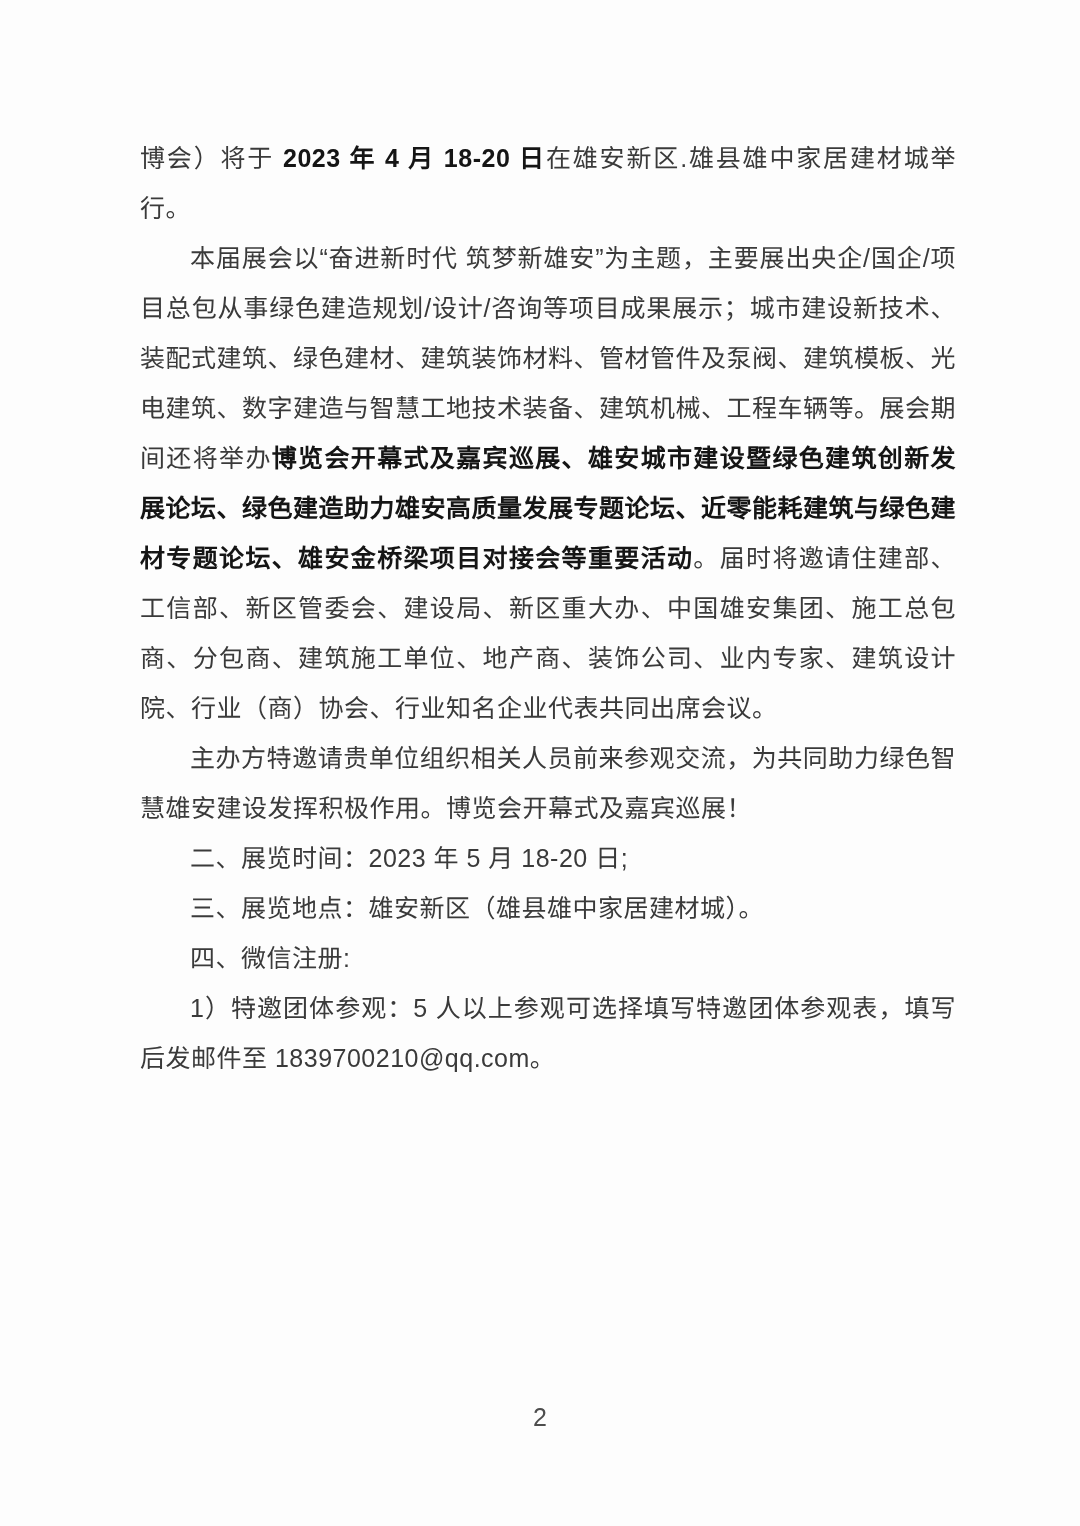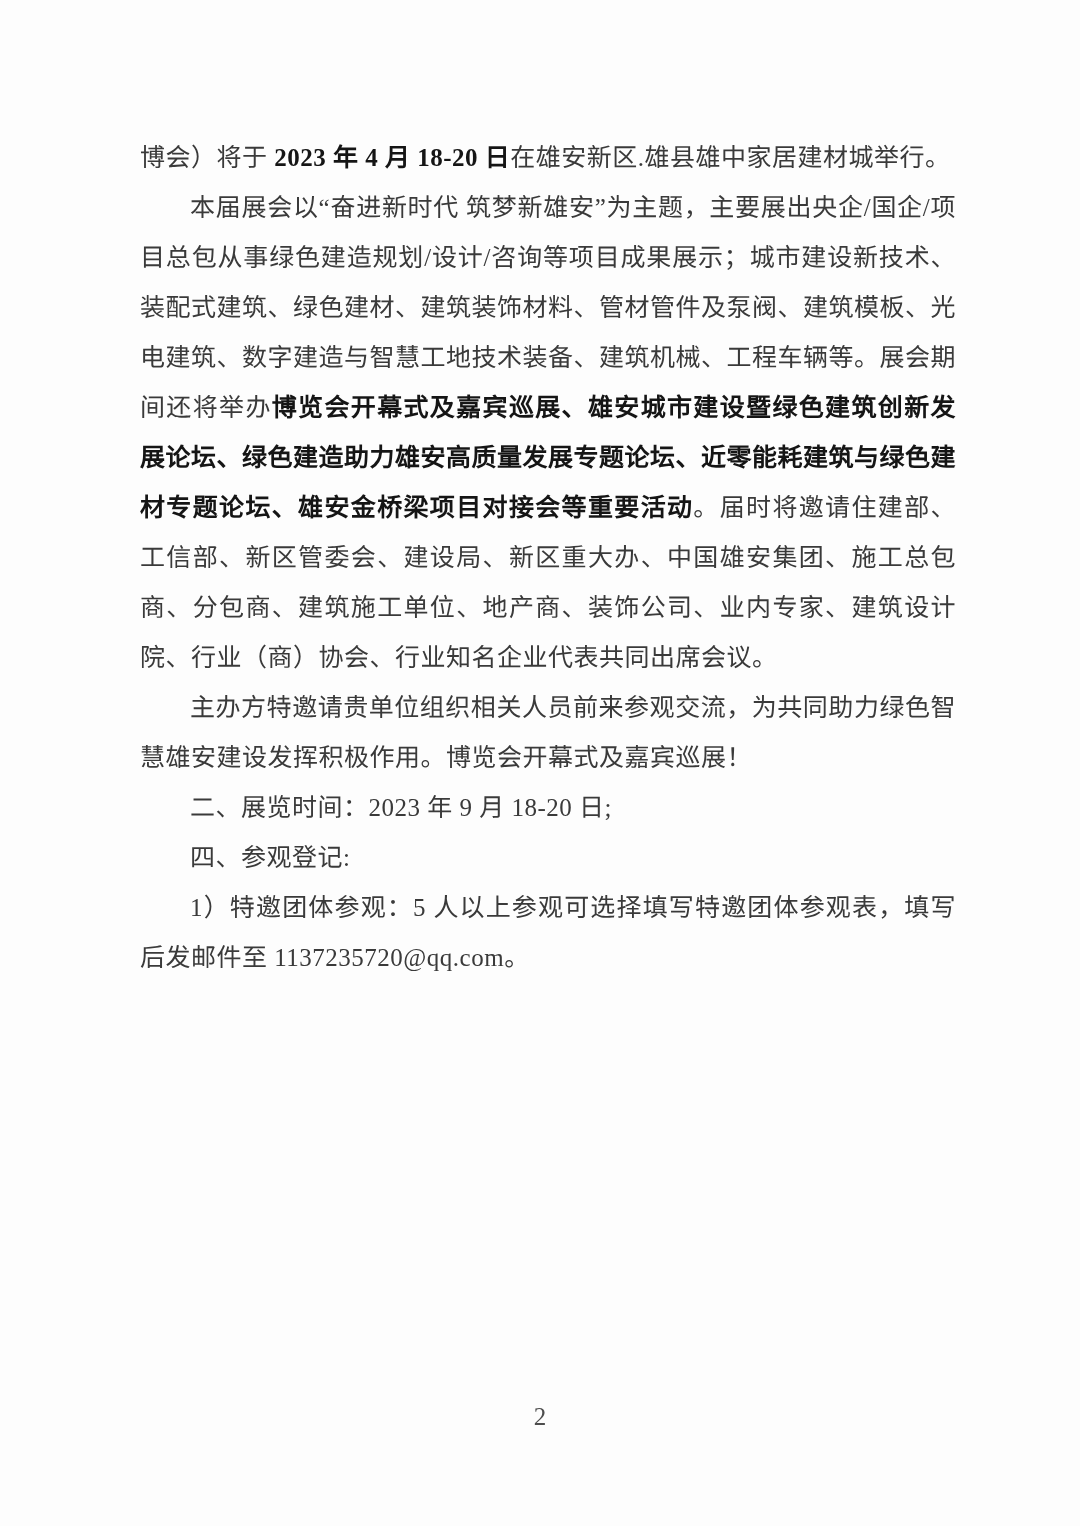--- a/index.html
+++ b/index.html
@@ -5,21 +5,21 @@
   html, body {
     margin: 0;
     padding: 0;
     background: #ffffff;
   }
   .page {
     position: relative;
     width: 1080px;
     height: 1526px;
     background: var(--page-bg, #fdfdfd);
-    font-family: Liberation Serif, serif;
+    font-family: Liberation Sans, sans-serif;
     overflow: hidden;
   }
   .content {
     position: absolute;
     top: 133px;
     left: 140px;
     width: 816px;
   }
   .para {
     margin: 0;
@@ -55,20 +55,21 @@
   }
 </style>
 </head>
 <body>
 
 <div class="page" style="--page-bg: #fdfdfd; --text-color: #3a3a3a; --bold-color: #151515;">
   <main class="content">
       <p class="para"><span class="run">博会）将于 </span><span class="run b">2023 年 4 月 18-20 日</span><span class="run">在雄安新区.雄县雄中家居建材城举行。</span></p>
       <p class="para indent"><span class="run">本届展会以“奋进新时代 筑梦新雄安”为主题，主要展出央企/国企/项目总包从事绿色建造规划/设计/咨询等项目成果展示；城市建设新技术、装配式建筑、绿色建材、建筑装饰材料、管材管件及泵阀、建筑模板、光电建筑、数字建造与智慧工地技术装备、建筑机械、工程车辆等。展会期间还将举办</span><span class="run b">博览会开幕式及嘉宾巡展、雄安城市建设暨绿色建筑创新发展论坛、绿色建造助力雄安高质量发展专题论坛、近零能耗建筑与绿色建材专题论坛、雄安金桥梁项目对接会等重要活动</span><span class="run">。届时将邀请住建部、工信部、新区管委会、建设局、新区重大办、中国雄安集团、施工总包商、分包商、建筑施工单位、地产商、装饰公司、业内专家、建筑设计院、行业（商）协会、行业知名企业代表共同出席会议。</span></p>
       <p class="para indent"><span class="run">主办方特邀请贵单位组织相关人员前来参观交流，为共同助力绿色智慧雄安建设发挥积极作用。博览会开幕式及嘉宾巡展！</span></p>
-      <p class="para indent"><span class="run">二、展览时间：2023 年 9 月 18-20 日;</span></p>
-      <p class="para indent"><span class="run">四、参观登记:</span></p>
-      <p class="para indent"><span class="run">1）特邀团体参观：5 人以上参观可选择填写特邀团体参观表，填写后发邮件至 1137235720@qq.com。</span></p>
+      <p class="para indent"><span class="run">二、展览时间：2023 年 5 月 18-20 日;</span></p>
+      <p class="para indent"><span class="run">三、展览地点：雄安新区（雄县雄中家居建材城）。</span></p>
+      <p class="para indent"><span class="run">四、微信注册:</span></p>
+      <p class="para indent"><span class="run">1）特邀团体参观：5 人以上参观可选择填写特邀团体参观表，填写后发邮件至 1839700210@qq.com。</span></p>
     </main>
   <footer class="page-footer">
     <span class="page-number">2</span>
   </footer>
 </div>
 
 </body></html>

